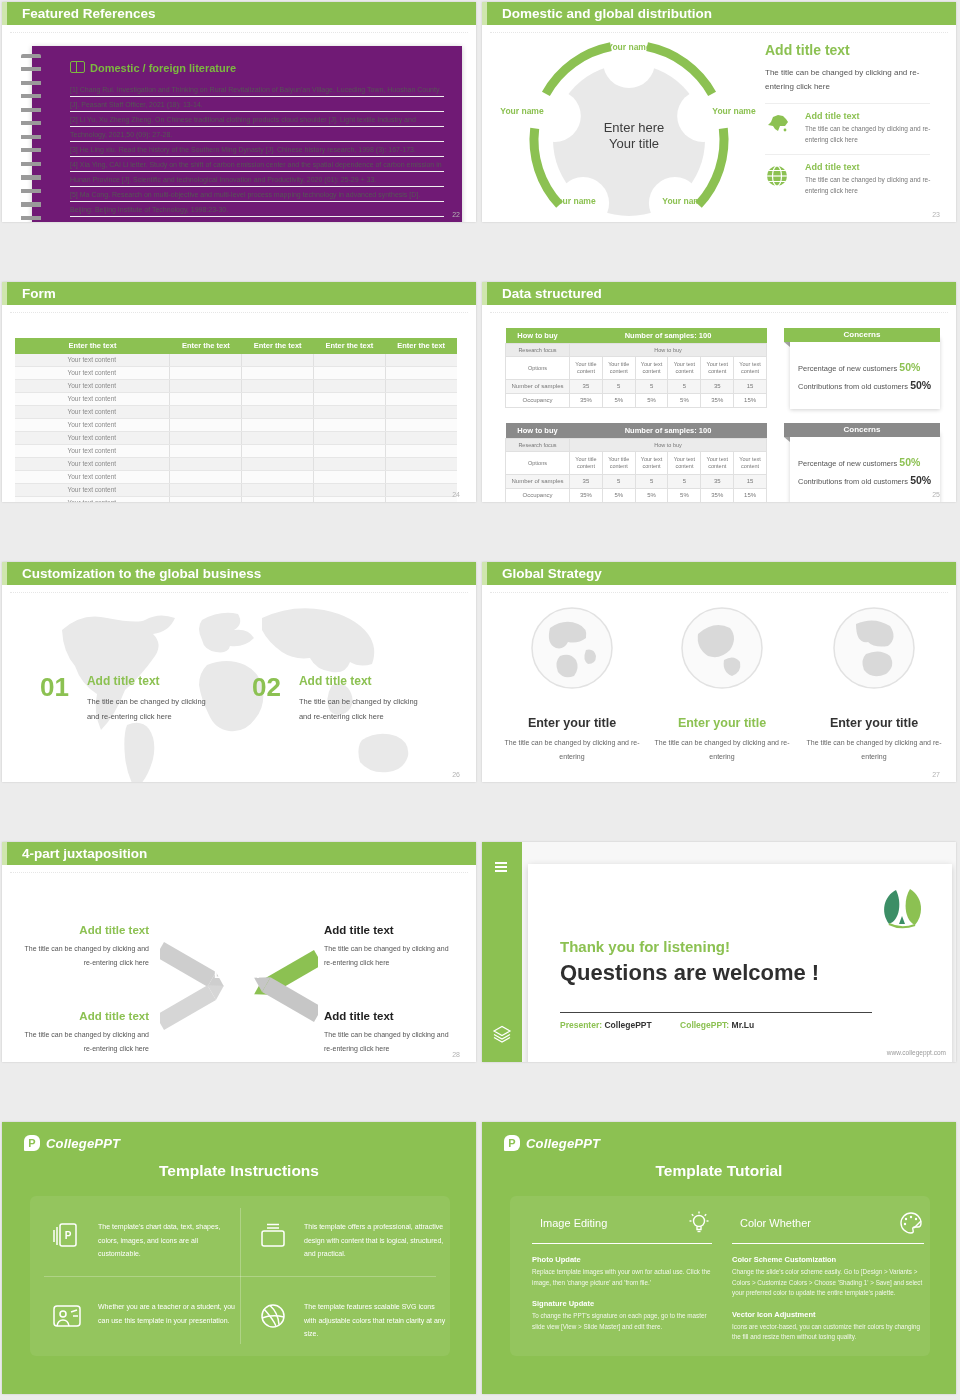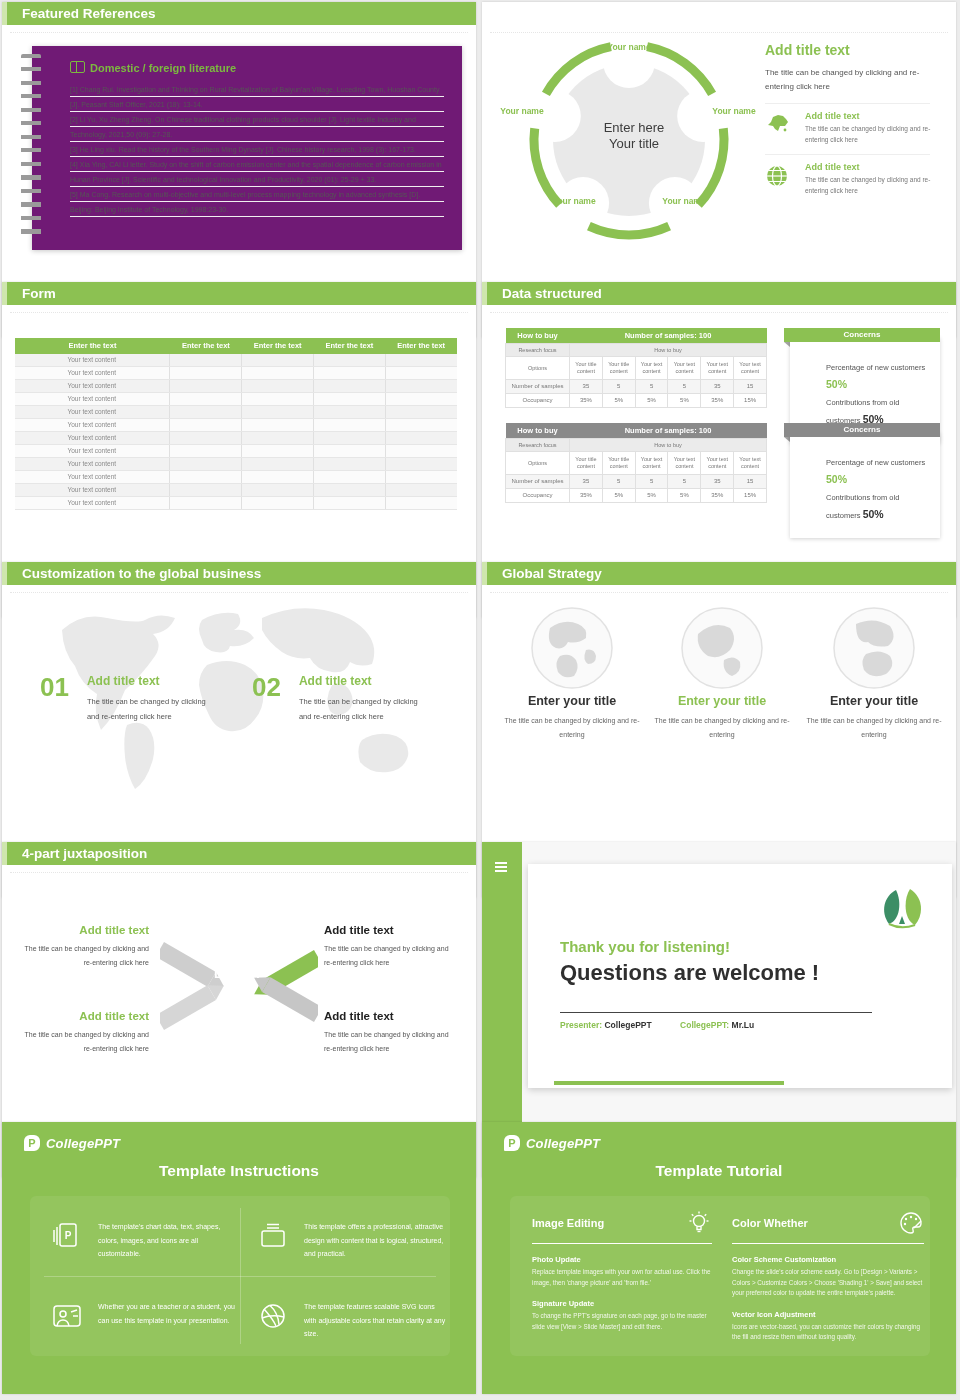--- a/index.html
+++ b/index.html
@@ -1,19 +1,19 @@
 <!DOCTYPE html>
 <html><head>
 <meta charset="utf-8">
 <style>
   html,body{margin:0;padding:0;}
   body{width:960px;height:1400px;background:#ececec;font-family:"Liberation Sans",sans-serif;overflow:hidden;}
   .grid{display:grid;grid-template-columns:480px 480px;grid-auto-rows:280px;width:960px;height:1400px;}
   .cell{position:relative;}
-  .slide{position:absolute;left:2px;top:2px;width:474px;height:336px;background:#fff;overflow:hidden;box-shadow:0 0 2px rgba(0,0,0,.15);}
+  .slide{position:absolute;left:2px;top:2px;width:474px;height:220px;background:#fff;overflow:hidden;box-shadow:0 0 2px rgba(0,0,0,.15);}
   .cell.tall .slide{height:272px;background:#8CC152;}
   
   .hbar{position:absolute;left:0;top:0;width:100%;height:23px;background:#8CC152;color:#fff;font-weight:bold;font-size:13.5px;line-height:23px;padding-left:20px;box-sizing:border-box;}
   .hbar::before{content:"";position:absolute;left:0;top:0;width:5px;height:23px;background:#cfe6ae;}
   .hdot{position:absolute;left:8px;right:8px;top:30px;border-top:1px dotted #e6e6e6;}
   .pagenum{position:absolute;right:16px;bottom:4px;font-size:7px;color:#b3b3b3;}
   
   .notebook{position:absolute;left:30px;top:44px;width:430px;height:204px;background:#701a75;box-shadow:0 1px 5px rgba(0,0,0,.22);}
   .rings{position:absolute;left:-11px;top:8px;width:20px;height:188px;background:repeating-linear-gradient(180deg,#9a9a9a 0 4px,rgba(0,0,0,0) 4px 13.5px);border-radius:2px;}
   .ref-head{position:absolute;left:38px;top:14px;color:#7cb940;font-weight:bold;font-size:11px;}
@@ -50,32 +50,32 @@
   .dctable tr.r2 td{background:#ebebeb;height:12px;}
   .dctable tr.r3 td{background:#fff;height:22px;}
   .dctable tr.r4 td{background:#f5f5f5;height:13px;font-size:6px;}
   .dctable tr.r5 td{background:#fff;height:13px;font-size:6px;}
   .concern{position:absolute;left:308px;width:150px;}
   .c-card{position:absolute;left:0;top:9px;width:150px;background:#fff;box-shadow:0 1px 4px rgba(0,0,0,.18);}
   .c-rib{position:absolute;left:-6px;top:0;width:156px;height:14px;line-height:14px;text-align:center;color:#fff;font-weight:bold;font-size:8px;}
   .c-rib.g{background:#8CC152;}
   .c-rib.y{background:#8a8a8a;}
   .c-rib::after{content:"";position:absolute;left:0;top:14px;border-top:5px solid rgba(0,0,0,.35);border-left:6px solid rgba(0,0,0,0);}
-  .c-lines{padding:22px 8px 14px 8px;font-size:7.5px;color:#555;line-height:17px;margin-left:28px;}
+  .c-lines{padding:22px 8px 14px 8px;font-size:7.5px;color:#555;line-height:17px;}
   .c-val-g{color:#8CC152;font-weight:bold;font-size:10.5px;}
   .c-val-d{color:#333;font-weight:bold;font-size:10.5px;}
   
   .mapbg{position:absolute;left:30px;top:28px;}
   .gb-item{position:absolute;display:flex;}
   .gb-num{color:#8CC152;font-weight:bold;font-size:26px;line-height:26px;margin-right:18px;}
   .gb-title{color:#8CC152;font-weight:bold;font-size:12px;}
   .gb-body{font-size:7.5px;color:#555;line-height:15px;margin-top:6px;width:130px;}
   
   .gs-col{position:absolute;width:140px;text-align:center;top:44px;}
-  .gs-title{font-weight:bold;font-size:12.5px;color:#333;}
+  .gs-title{font-weight:bold;font-size:12.5px;color:#333;margin-top:22px;}
   .gs-title.green{color:#8CC152;}
   .gs-body{font-size:7px;color:#666;line-height:14px;margin-top:6px;}
   
   .jx-block{position:absolute;width:135px;}
   .jx-title{font-weight:bold;font-size:11.5px;}
   .jx-title.green{color:#8CC152;}
   .jx-title.dark{color:#222;}
   .jx-body{font-size:7px;color:#555;line-height:14px;margin-top:6px;}
   .jx-left{text-align:right;}
   .jx-right{text-align:left;}
@@ -100,21 +100,21 @@
   .ft-logo .bname{font-weight:bold;font-style:italic;font-size:13px;letter-spacing:.2px;}
   .ft-title{position:absolute;left:0;width:100%;top:40px;text-align:center;color:#fff;font-weight:bold;font-size:15.5px;}
   .ft-panel{position:absolute;left:28px;right:26px;top:74px;bottom:38px;background:rgba(255,255,255,.07);border-radius:6px;}
   .ins-item{position:absolute;display:flex;align-items:flex-start;width:190px;}
   .ins-ico{flex:0 0 34px;margin-right:12px;}
   .ins-text{font-size:7px;color:#fff;line-height:13.5px;}
   .ins-vdiv{position:absolute;left:50%;top:12px;bottom:12px;border-left:1px solid rgba(255,255,255,.25);}
   .ins-hdiv{position:absolute;left:14px;right:14px;top:50%;border-top:1px solid rgba(255,255,255,.25);}
   .tut-col{position:absolute;top:14px;width:180px;}
   .tut-head{display:flex;justify-content:space-between;align-items:center;border-bottom:1px solid #fff;padding-bottom:7px;}
-  .tut-heading{color:#fff;font-weight:bold;font-size:11px;}
+  .tut-heading{color:#fff;font-weight:normal;font-size:11px;margin-left:8px;}
   .tut-sub{color:#fff;font-weight:bold;font-size:7.5px;margin-top:11px;}
   .tut-body{color:rgba(255,255,255,.88);font-size:6.3px;line-height:10.5px;margin-top:3px;}
 </style>
 </head>
 <body>
 
 <div class="grid">
 
   <div class="cell">
     <div class="slide">
@@ -130,20 +130,21 @@
           <p>[4] Xia Ying, CAI Li letter. Study on the shift of carbon emission center and the spatial dependence of carbon emission in Hunan Province [J]. Scientific and technological Innovation and Productivity, 2020 (01): 25-29 + 33.</p>
           <p>[5] Ma Cong. Research on multi-objective and multi-level process mapping technology in advanced synthesis [D]. Beijing: Beijing Institute of Technology, 1998:23-30.</p>
         </div>
       </div>
       <div class="pagenum">22</div>
     </div>
   </div>
 
   <div class="cell">
     <div class="slide">
+      <div class="hbar">Domestic and global distribution</div>
       <div class="hdot"></div>
       <div class="gearwrap">
         <svg width="270" height="230" viewBox="0 0 270 230">
           <circle cx="135" cy="112" r="76" fill="#e9e9e9"></circle>
           <circle cx="135" cy="34" r="26" fill="#fff"></circle>
           <circle cx="60.8" cy="87.9" r="26" fill="#fff"></circle>
           <circle cx="209.2" cy="87.9" r="26" fill="#fff"></circle>
           <circle cx="89.1" cy="175.1" r="26" fill="#fff"></circle>
           <circle cx="180.9" cy="175.1" r="26" fill="#fff"></circle>
           <g stroke="#8CC152" stroke-width="9" fill="none">

